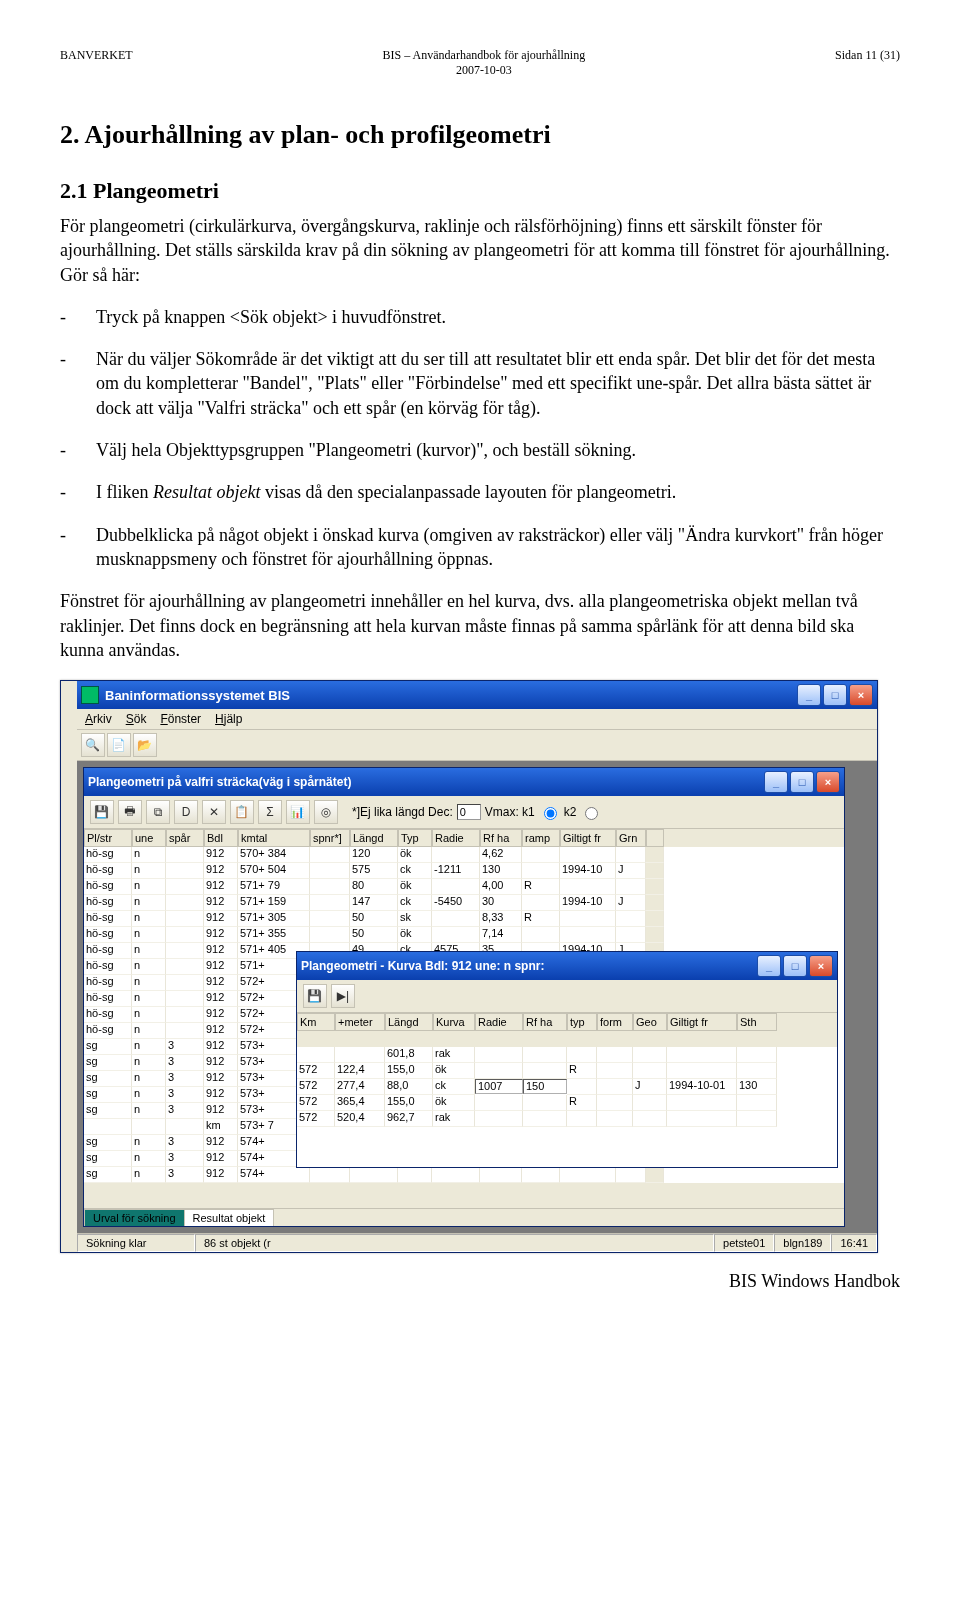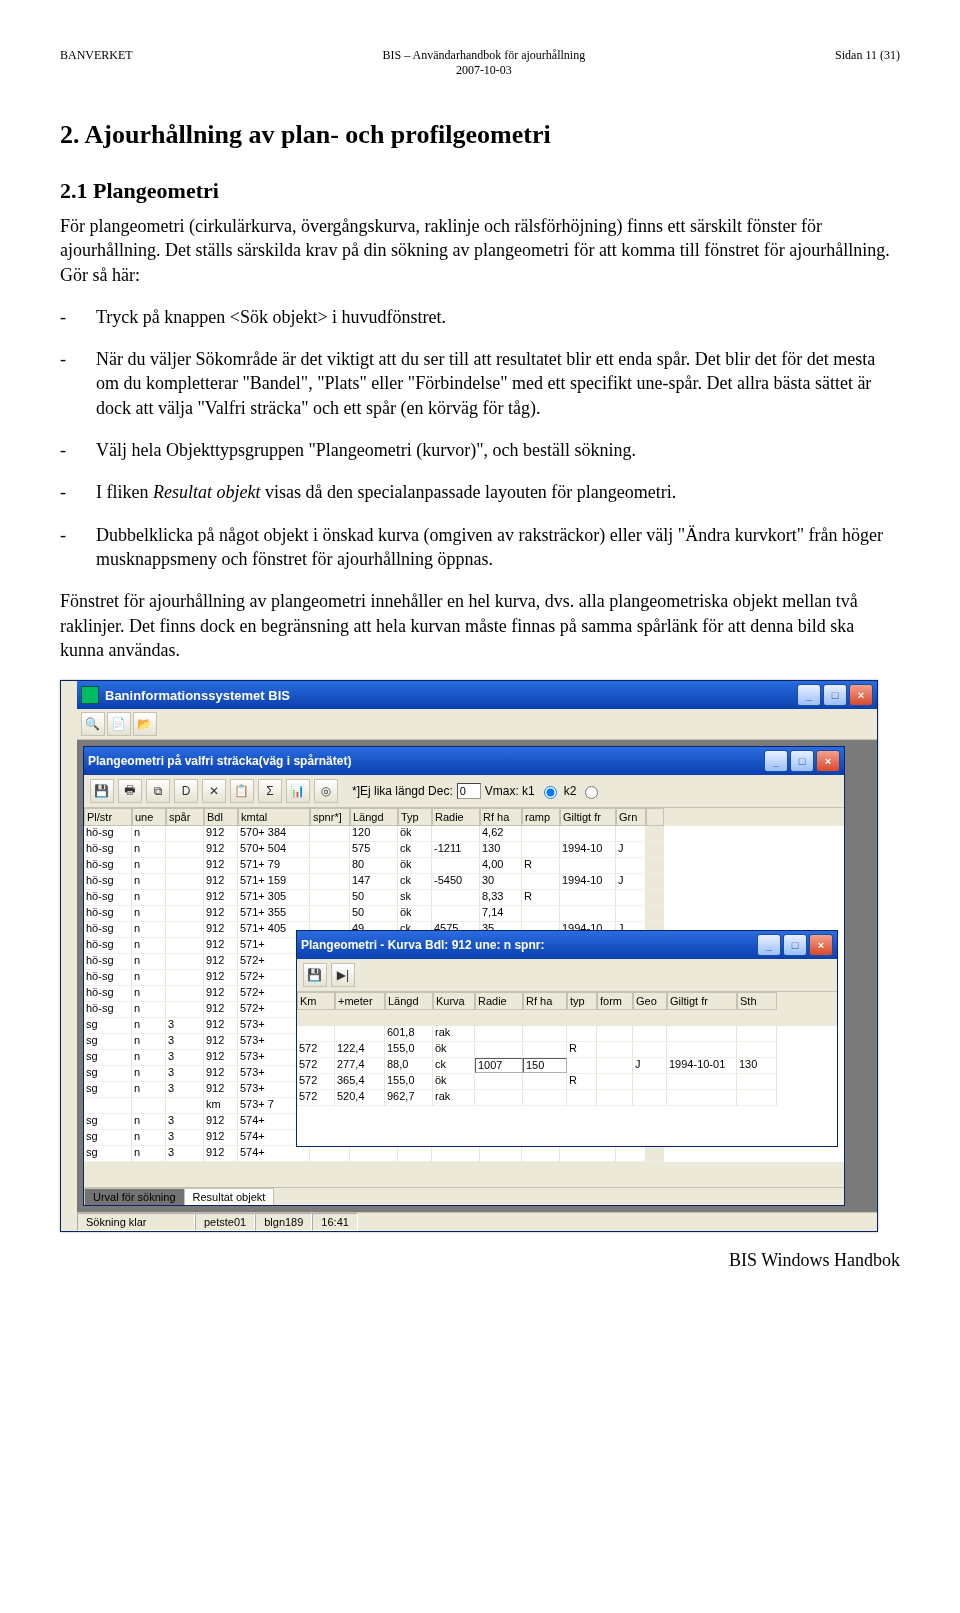--- a/index.html
+++ b/index.html
@@ -134,21 +134,21 @@
   .child2-body{background:#fff;margin-top:16px;}
   .child2-row div{
     border-right:1px solid #e9e6d9;border-bottom:1px solid #f2f0e6;
     padding:0 2px;white-space:nowrap;overflow:hidden;height:15px;
   }
   .child2-row .ed { background:#fff;border:1px inset #b0b0b0;height:13px; }
 
   .tabrow { display:flex;font-size:11px;border-top:1px solid #c5c2b4;background:#ece9d8; }
   .tabrow .tab{
     border:1px solid #c5c2b4;border-bottom:none;
-    background:#737373;padding:2px 8px;margin-right:-1px;
+    background:#0f766e;padding:2px 8px;margin-right:-1px;
   }
   .tabrow .tab.active{background:#fff;}
   .statusbar{
     display:flex;font-size:11px;border-top:1px solid #c5c2b4;background:#ece9d8;
   }
   .statusbar div{border:1px inset #fff;padding:2px 8px;}
 </style>
 </head>
 <body>
 
@@ -192,20 +192,26 @@
 <div class="win win-outer sans">
   <div class="titlebar">
     <div class="ticon"></div>
     <span>Baninformationssystemet BIS</span>
     <div class="spacer"></div>
     <div class="winbtn">_</div>
     <div class="winbtn">□</div>
     <div class="winbtn close">×</div>
   </div>
 
+  <div class="menubar">
+    <span><span class="ul">A</span>rkiv</span>
+    <span><span class="ul">S</span>ök</span>
+    <span><span class="ul">F</span>önster</span>
+    <span><span class="ul">H</span>jälp</span>
+  </div>
   <div class="toolbar">
     <div class="tbtn">🔍</div>
     <div class="tbtn">📄</div>
     <div class="tbtn">📂</div>
   </div>
 
   <div class="mdi-area">
 
     <div class="child-win" style="width:760px;">
       <div class="child-title">
@@ -689,19 +695,20 @@
 
       <div class="tabrow">
         <div class="tab">Urval för sökning</div>
         <div class="tab active">Resultat objekt</div>
       </div>
     </div>
   </div>
 
   <div class="statusbar">
     <div style="width:100px">Sökning klar</div>
+    <div style="flex:1">86 st objekt (r</div>
     <div>petste01</div>
     <div>blgn189</div>
     <div>16:41</div>
   </div>
 </div>
 
 <div class="footer">BIS Windows Handbok</div>
 
 </body></html>

